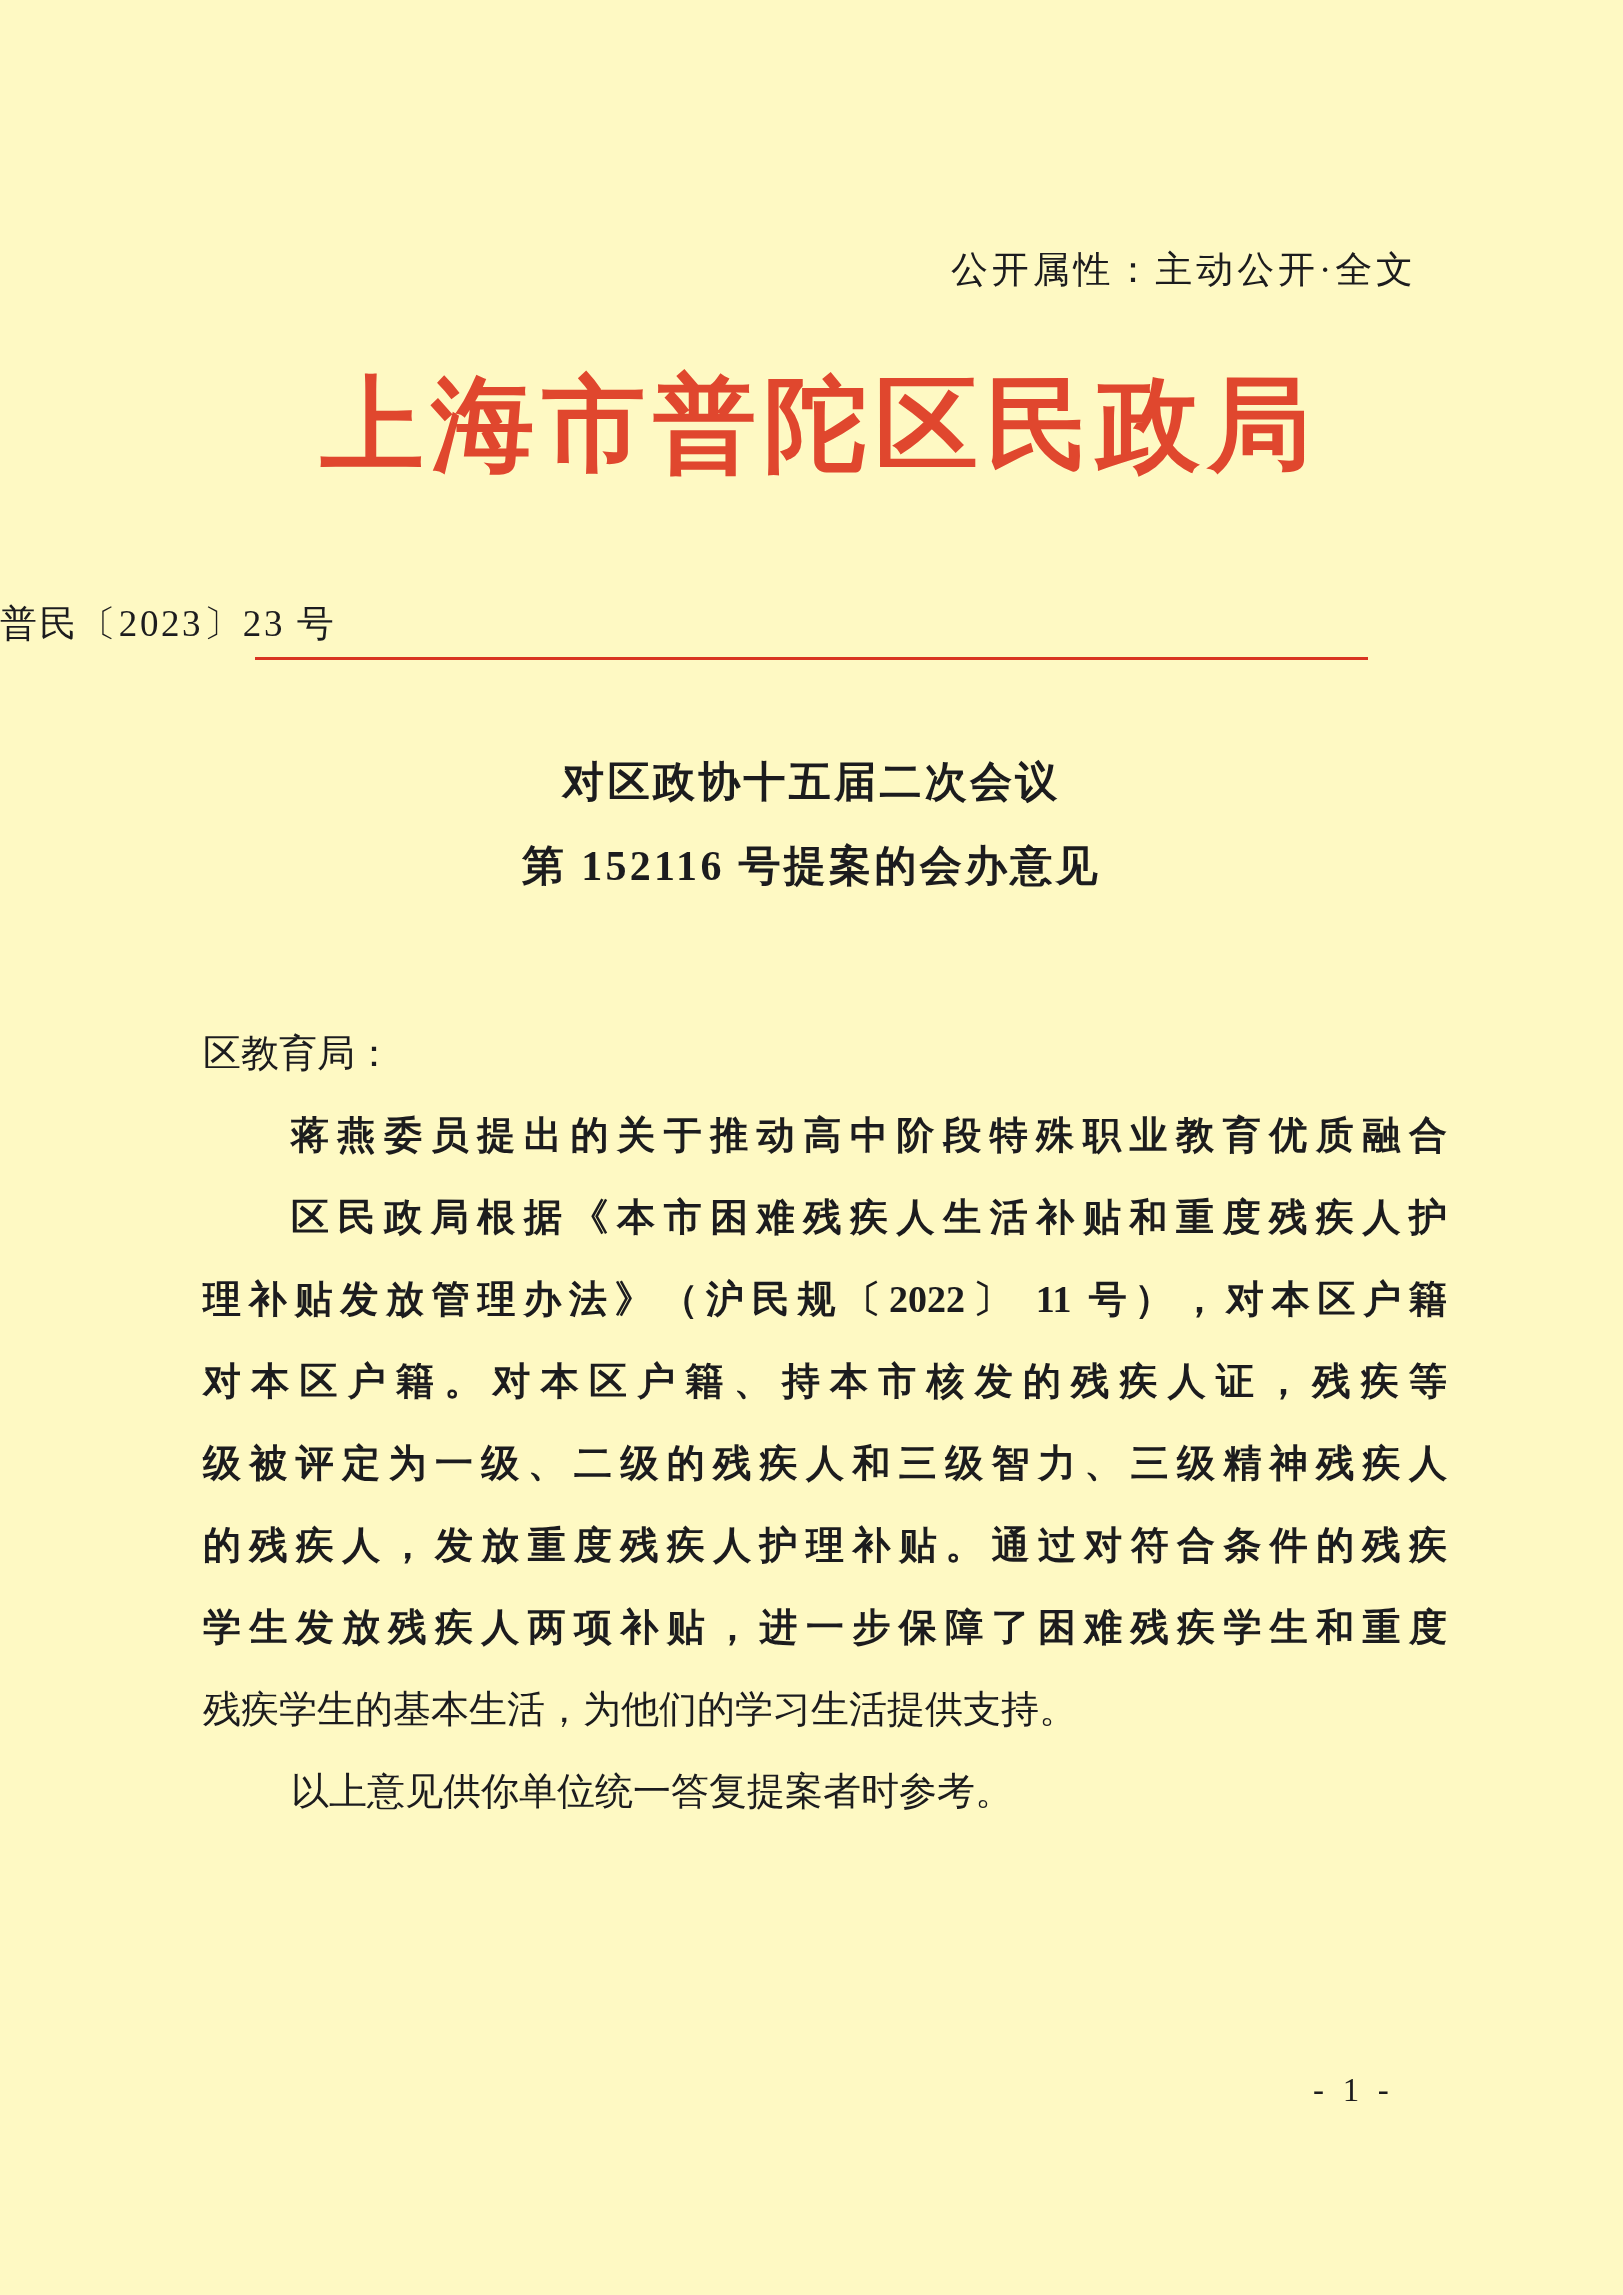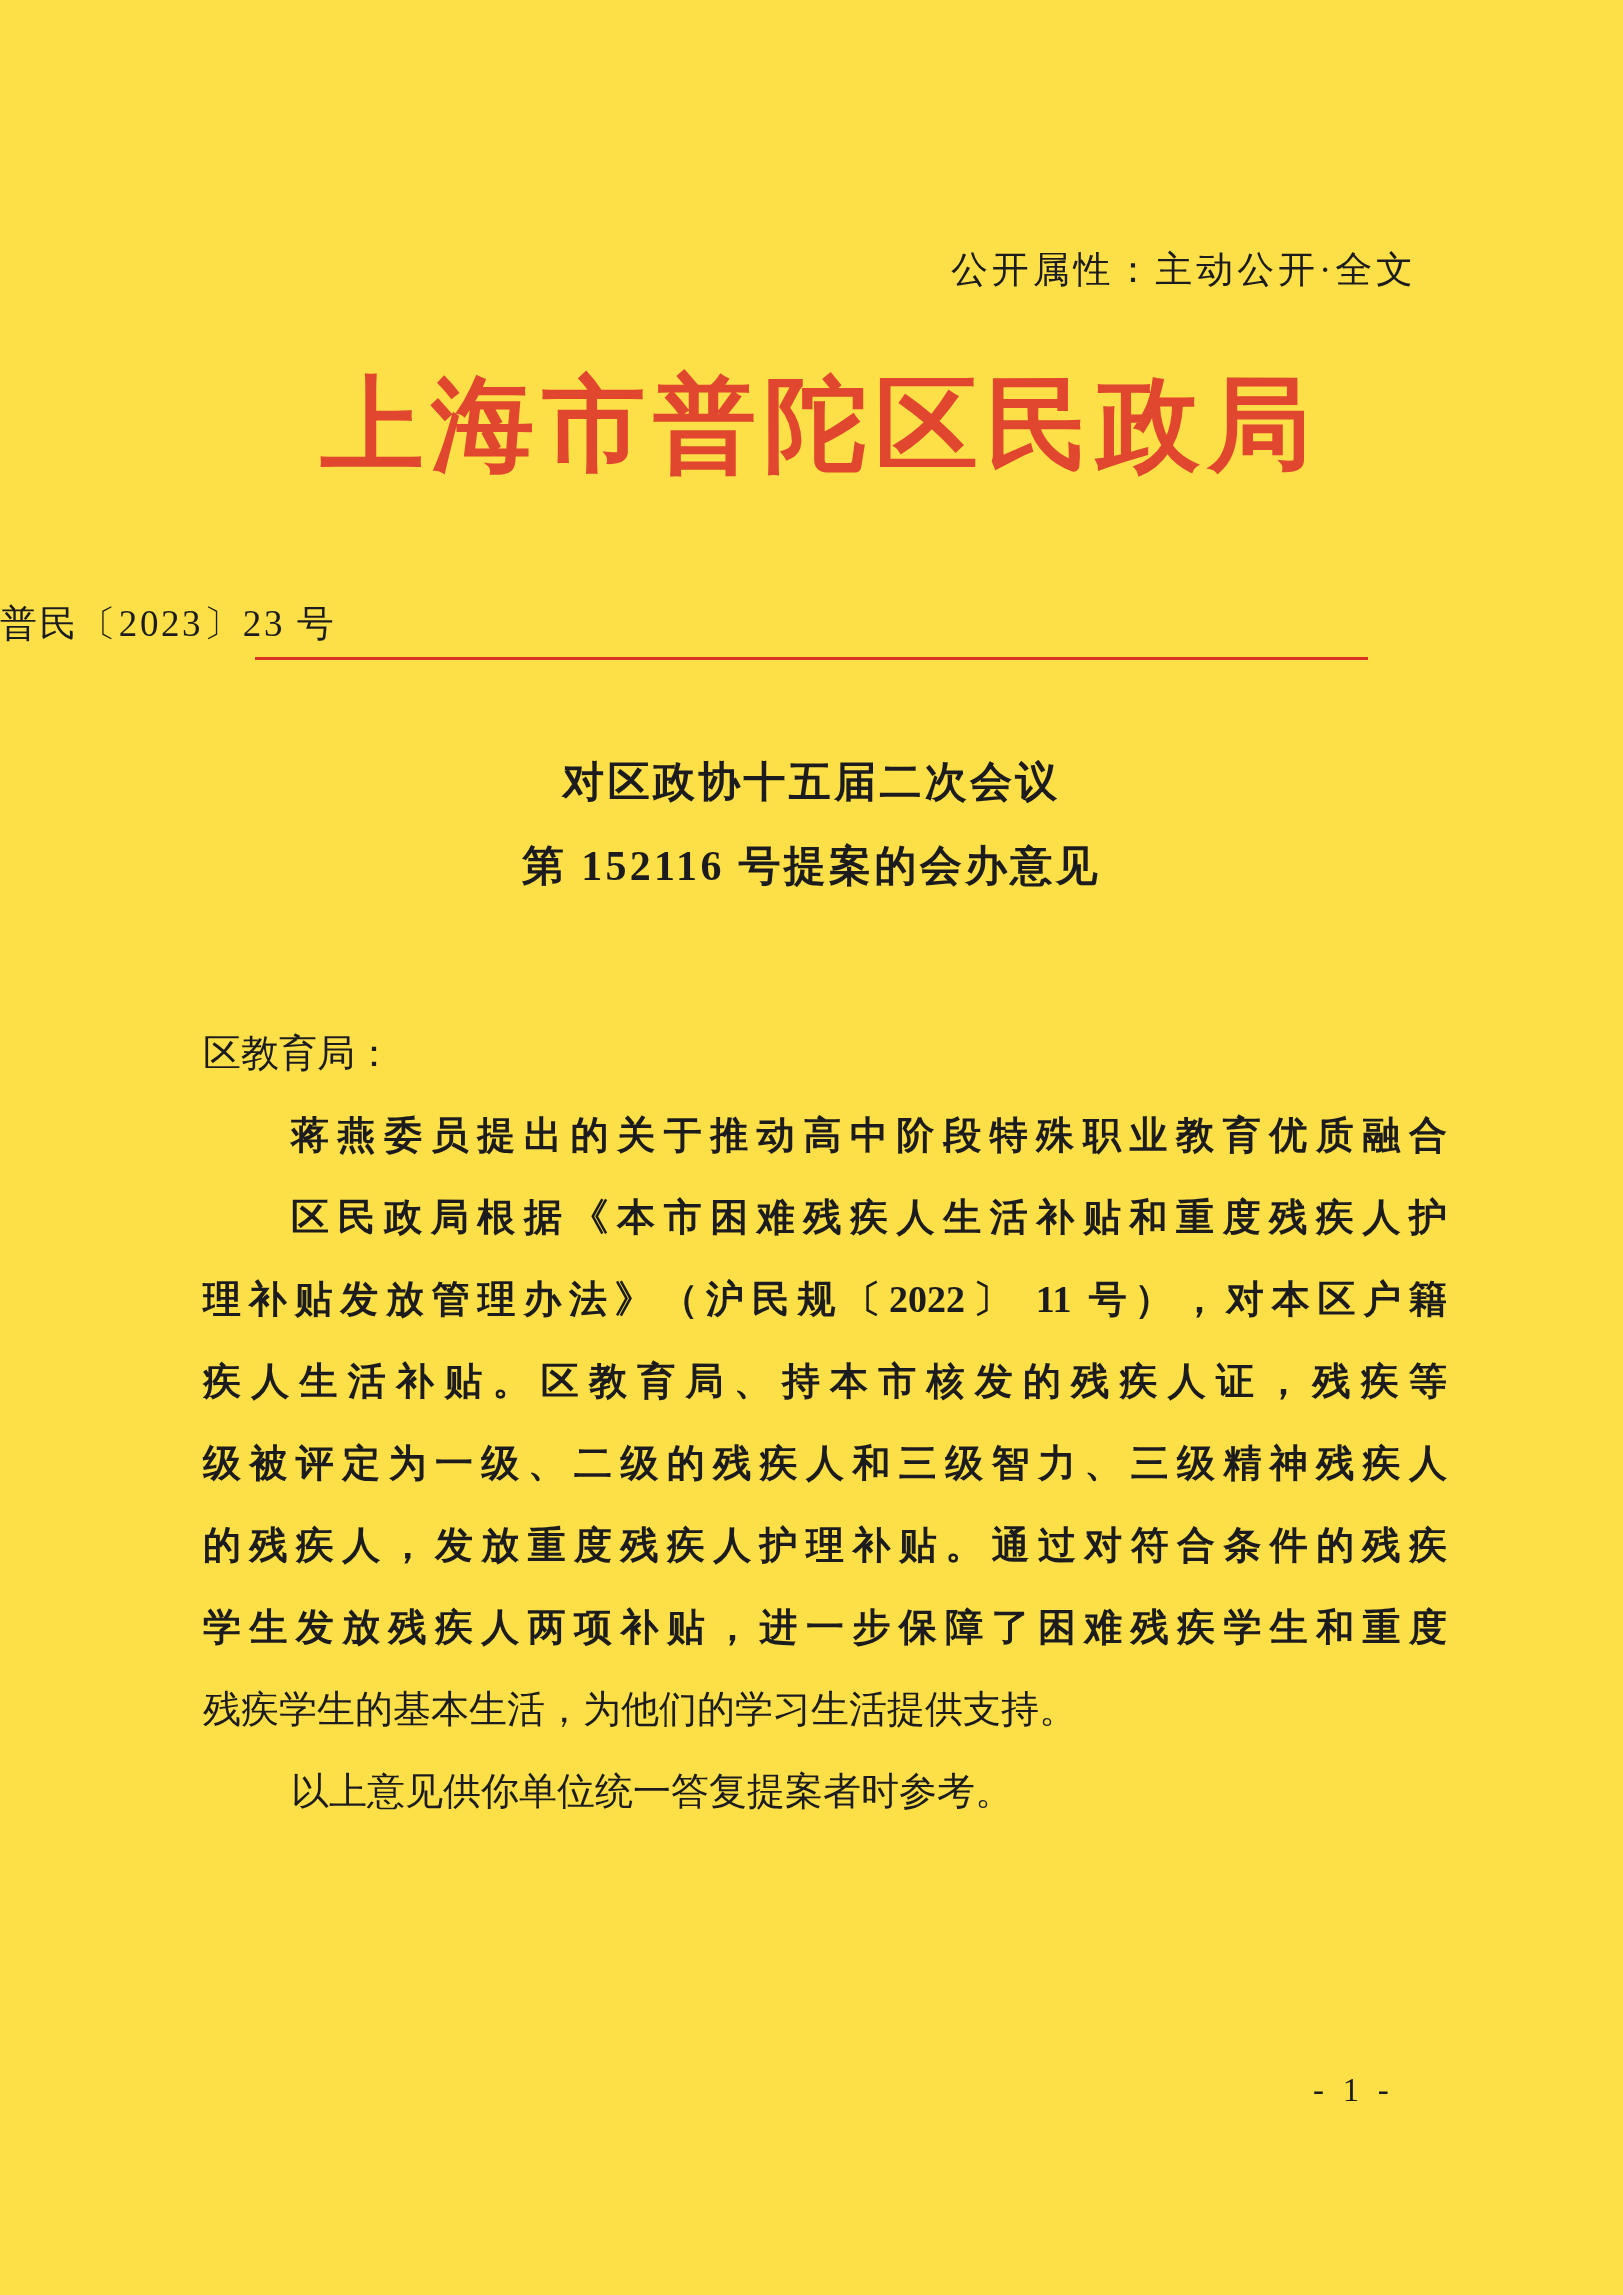--- a/index.html
+++ b/index.html
@@ -7,21 +7,21 @@
     --divider-red:#d93522;
     --ink:#1c1c1e;
   }
   *{margin:0;padding:0;box-sizing:border-box;}
   html,body{background:#ffffff;}
   body{
     width:1623px;height:2295px;position:relative;
     font-family:"Liberation Serif","DejaVu Serif",serif;
     color:var(--ink);
   }
-  .page{position:absolute;inset:0;background:#fde047;overflow:hidden;}
+  .page{position:absolute;inset:0;background:#fef9c3;overflow:hidden;}
 
   .disclosure{
     position:absolute;top:245px;right:206px;
     font-size:37px;letter-spacing:3.9px;white-space:nowrap;
   }
 
   .agency{
     position:absolute;top:357px;left:8px;width:100%;
     text-align:center;font-size:103px;font-weight:bold;
     color:var(--title-red);letter-spacing:7.9px;white-space:nowrap;
@@ -77,21 +77,21 @@
   <div class="doc-title">
     <div>对区政协十五届二次会议</div>
     <div>第 152116 号提案的会办意见</div>
   </div>
 
   <div class="body-text">
       <div class="line">区教育局：</div>
       <div class="line fill indent">蒋燕委员提出的关于推动高中阶段特殊职业教育优质融合</div>
       <div class="line fill indent">区民政局根据《本市困难残疾人生活补贴和重度残疾人护</div>
       <div class="line fill">理补贴发放管理办法》（沪民规〔2022〕 11 号），对本区户籍</div>
-      <div class="line fill">疾人生活补贴。区教育局、持本市核发的残疾人证，残疾等</div>
+      <div class="line fill">对本区户籍。对本区户籍、持本市核发的残疾人证，残疾等</div>
       <div class="line fill">级被评定为一级、二级的残疾人和三级智力、三级精神残疾人</div>
       <div class="line fill">的残疾人，发放重度残疾人护理补贴。通过对符合条件的残疾</div>
       <div class="line fill">学生发放残疾人两项补贴，进一步保障了困难残疾学生和重度</div>
       <div class="line">残疾学生的基本生活，为他们的学习生活提供支持。</div>
       <div class="line indent">以上意见供你单位统一答复提案者时参考。</div>
     </div>
 
   <div class="page-number">- 1 -</div>
 
 </div>

